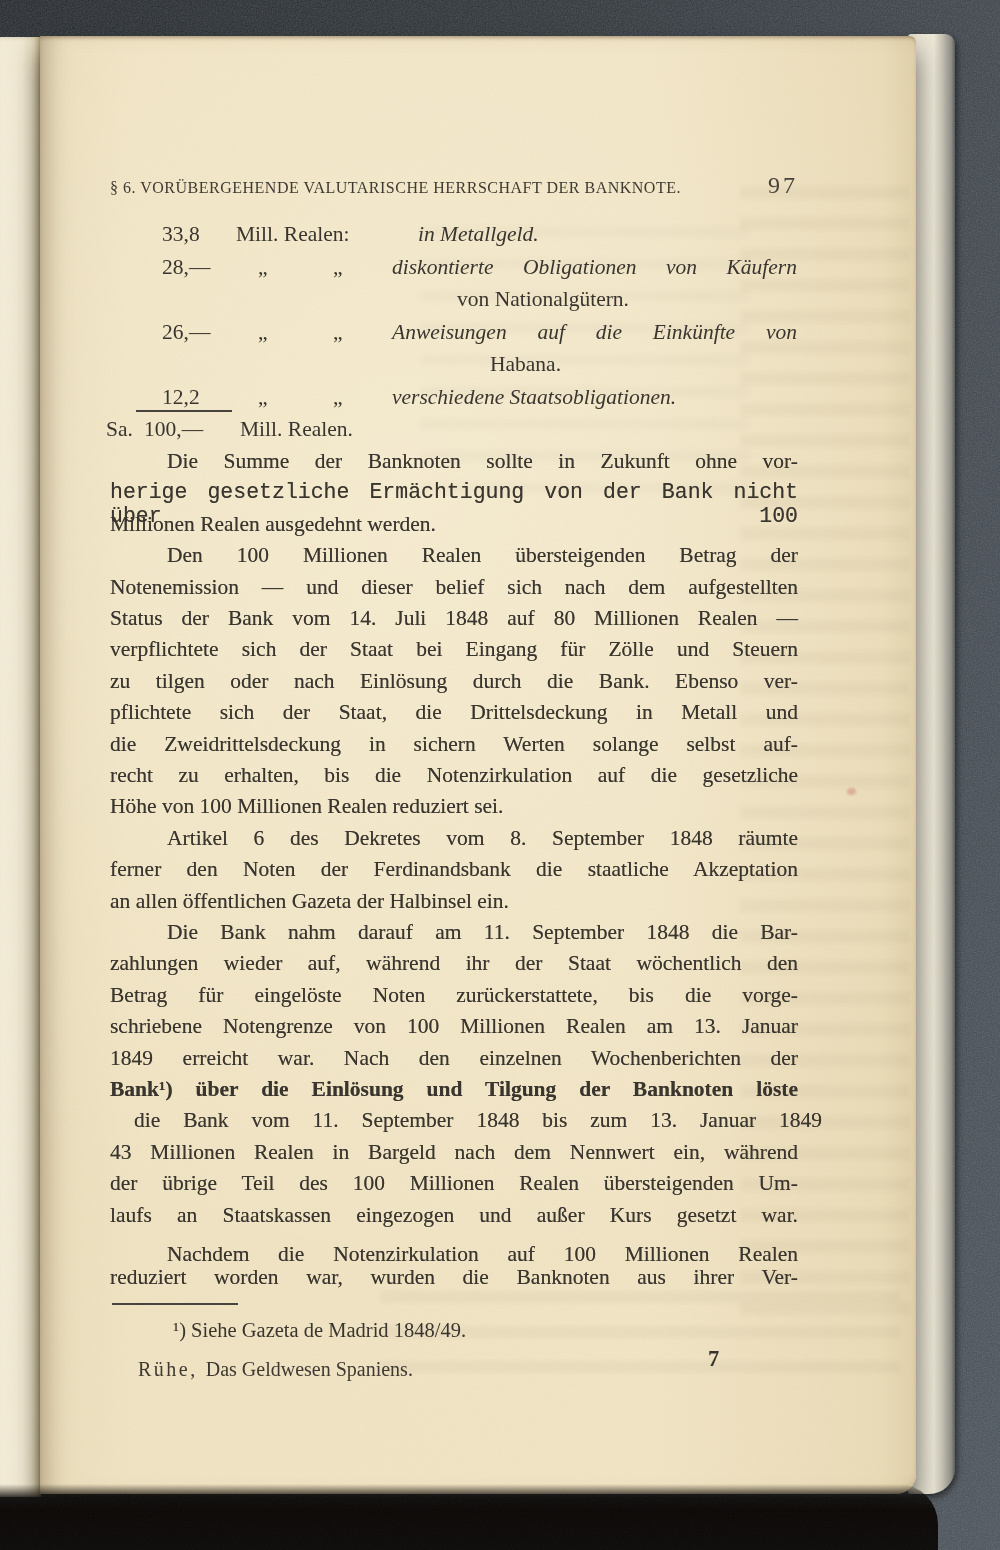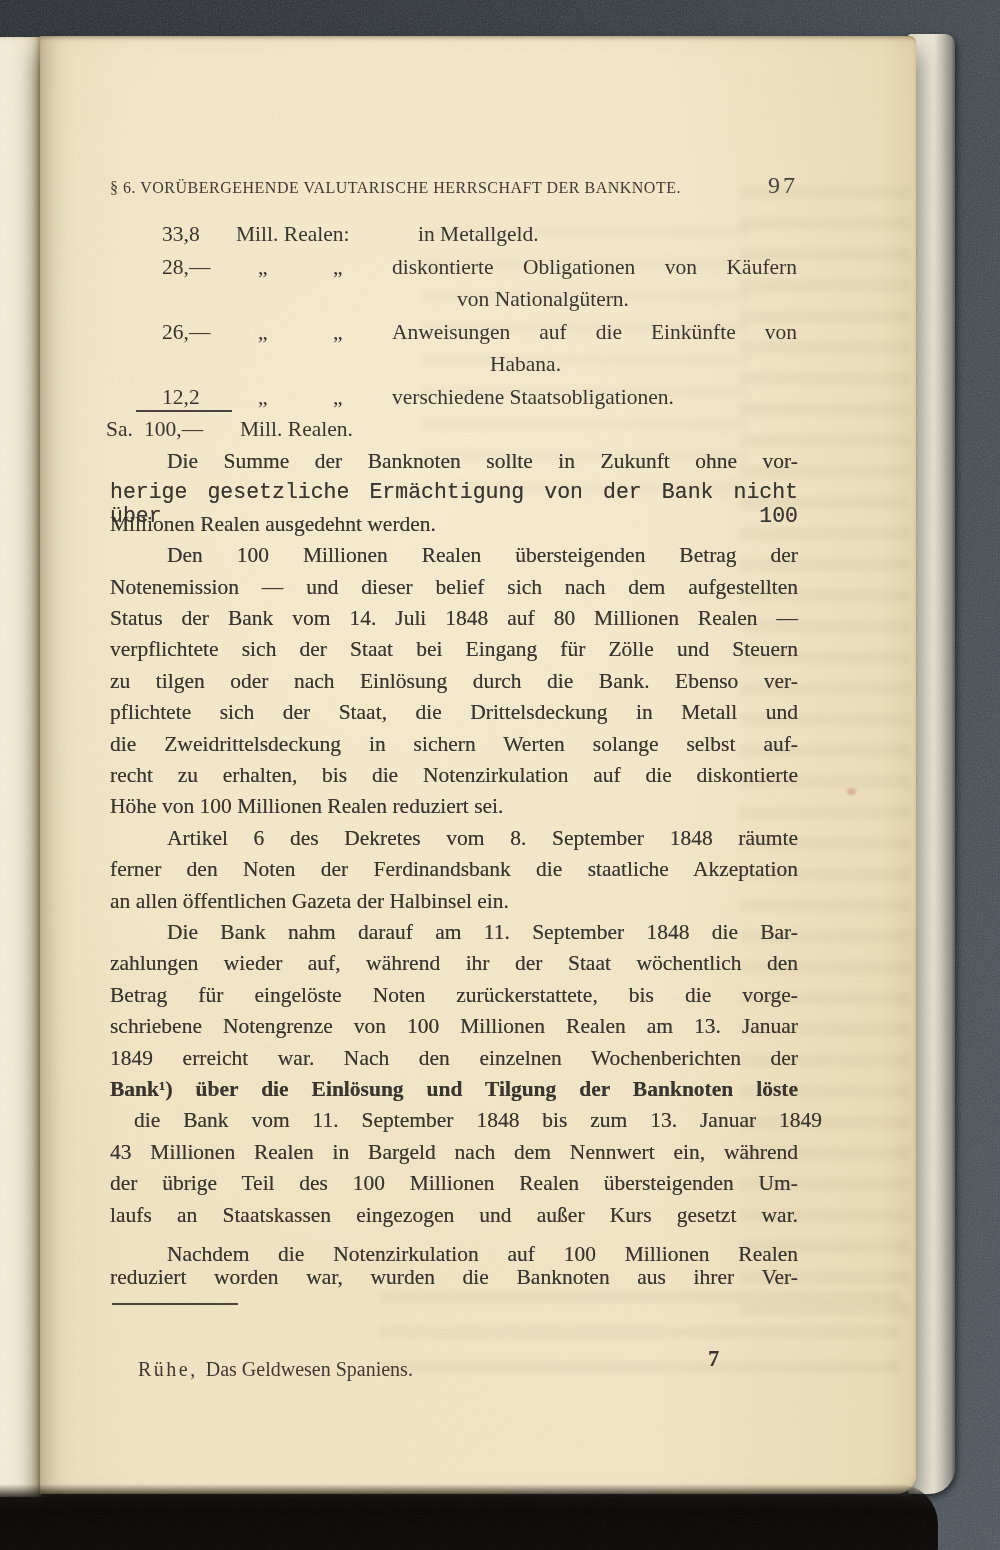--- a/index.html
+++ b/index.html
@@ -52,21 +52,21 @@
   }
   .running-title { font-size:16px; letter-spacing:.5px; color:#3b362e; white-space:nowrap; }
   .folio { font-size:24px; letter-spacing:3px; color:#45403a; line-height:1; }
 
   
   .t-line { position:absolute; left:0; right:0; height:32px; font-size:21.5px; }
   .t-line span, .t-line div { position:absolute; white-space:nowrap; }
   .t-amount { left:122px; }
   .t-col-a { left:196px; }
   .t-d1 { left:218px; } .t-d2 { left:293px; }
-  .t-desc { left:352px; }
+  .t-desc { left:352px;font-style:italic; }
   .t-desc.just { width:405px; text-align:justify; text-align-last:justify; white-space:normal !important; }
   .t-desc.plain-r0 { left:378px; }
   .sum-rule { position:absolute; left:96px; top:374px; width:96px; height:2px; background:#45403a; }
   .fn-rule  { position:absolute; left:72px; top:1267px; width:126px; height:2px; background:#46413a; }
 
   
   .b-line {
     position:absolute; left:70px; width:688px; height:31px; box-sizing:border-box;
     font-size:21.5px; text-align:justify; text-align-last:justify;
     text-shadow:0 0 .4px rgba(54,50,43,.6);
@@ -168,40 +168,41 @@
         <div class="b-line indent" style="top: 413px;">Die Summe der Banknoten sollte in Zukunft ohne vor-</div>
         <div class="b-line" style="top: 444.4px; font-family: Liberation Mono, monospace;">herige gesetzliche Ermächtigung von der Bank nicht über 100</div>
         <div class="b-line endpara" style="top: 475.8px;">Millionen Realen ausgedehnt werden.</div>
         <div class="b-line indent" style="top: 507.2px;">Den 100 Millionen Realen übersteigenden Betrag der</div>
         <div class="b-line" style="top: 538.6px;">Notenemission — und dieser belief sich nach dem aufgestellten</div>
         <div class="b-line" style="top: 570px;">Status der Bank vom 14. Juli 1848 auf 80 Millionen Realen —</div>
         <div class="b-line" style="top: 601.4px;">verpflichtete sich der Staat bei Eingang für Zölle und Steuern</div>
         <div class="b-line" style="top: 632.8px;">zu tilgen oder nach Einlösung durch die Bank. Ebenso ver-</div>
         <div class="b-line" style="top: 664.2px;">pflichtete sich der Staat, die Drittelsdeckung in Metall und</div>
         <div class="b-line" style="top: 695.6px;">die Zweidrittelsdeckung in sichern Werten solange selbst auf-</div>
-        <div class="b-line" style="top: 727px;">recht zu erhalten, bis die Notenzirkulation auf die diskontierte</div>
+        <div class="b-line" style="top: 727px;">recht zu erhalten, bis die Notenzirkulation auf die gesetzliche</div>
         <div class="b-line endpara" style="top: 758.4px;">Höhe von 100 Millionen Realen reduziert sei.</div>
         <div class="b-line indent" style="top: 789.8px;">Artikel 6 des Dekretes vom 8. September 1848 räumte</div>
         <div class="b-line" style="top: 821.2px;">ferner den Noten der Ferdinandsbank die staatliche Akzeptation</div>
         <div class="b-line endpara" style="top: 852.6px;">an allen öffentlichen Gazeta der Halbinsel ein.</div>
         <div class="b-line indent" style="top: 884px;">Die Bank nahm darauf am 11. September 1848 die Bar-</div>
         <div class="b-line" style="top: 915.4px;">zahlungen wieder auf, während ihr der Staat wöchentlich den</div>
         <div class="b-line" style="top: 946.8px;">Betrag für eingelöste Noten zurückerstattete, bis die vorge-</div>
         <div class="b-line" style="top: 978.2px;">schriebene Notengrenze von 100 Millionen Realen am 13. Januar</div>
         <div class="b-line" style="top: 1009.6px;">1849 erreicht war. Nach den einzelnen Wochenberichten der</div>
         <div class="b-line" style="top: 1041px; font-weight: bold;">Bank¹) über die Einlösung und Tilgung der Banknoten löste</div>
         <div class="b-line" style="top: 1072.4px; margin-left: 24px;">die Bank vom 11. September 1848 bis zum 13. Januar 1849</div>
         <div class="b-line" style="top: 1103.8px;">43 Millionen Realen in Bargeld nach dem Nennwert ein, während</div>
         <div class="b-line" style="top: 1135.2px;">der übrige Teil des 100 Millionen Realen übersteigenden Um-</div>
         <div class="b-line" style="top: 1166.6px;">laufs an Staatskassen eingezogen und außer Kurs gesetzt war.</div>
         <div class="b-line indent" style="top: 1198px; margin-top: 8px;">Nachdem die Notenzirkulation auf 100 Millionen Realen</div>
         <div class="b-line" style="top: 1229.4px;">reduziert worden war, wurden die Banknoten aus ihrer Ver-</div>
       </div>
 
     <div class="fn-rule"></div>
+    <div class="footnote">¹) Siehe Gazeta de Madrid 1848/49.</div>
 
     <div class="signature">
       <span class="author">Rühe,</span><span>Das Geldwesen Spaniens.</span>
     </div>
     <div class="sheet-number">7</div>
 
   </div>
 
   <div class="bottom-shadow"></div>
 

